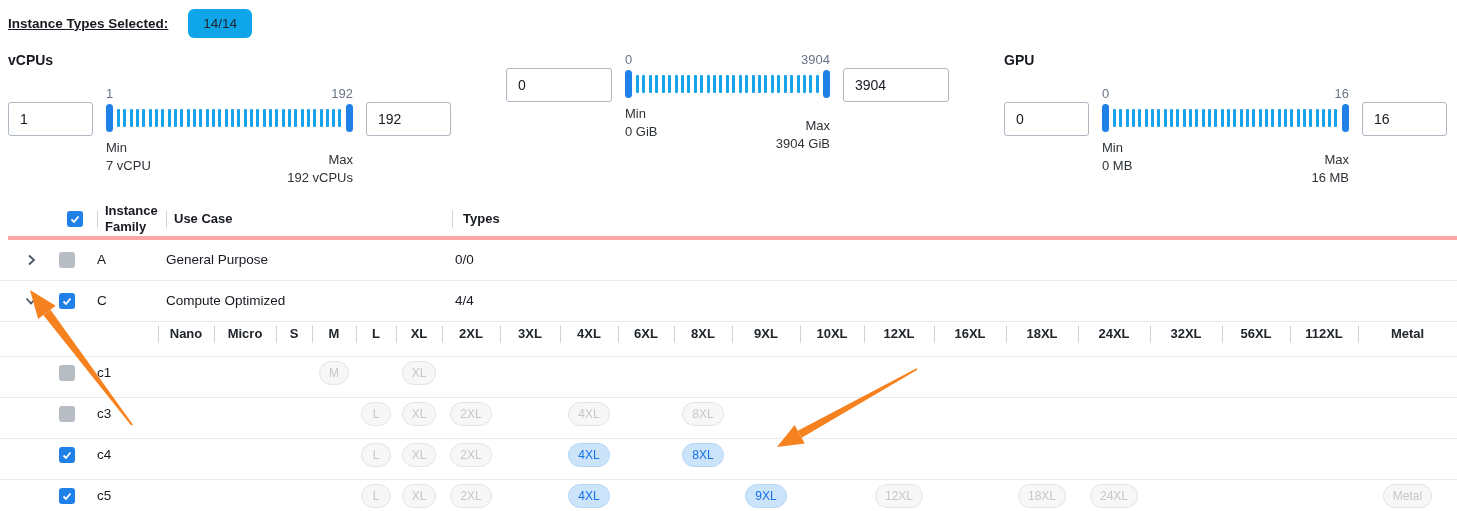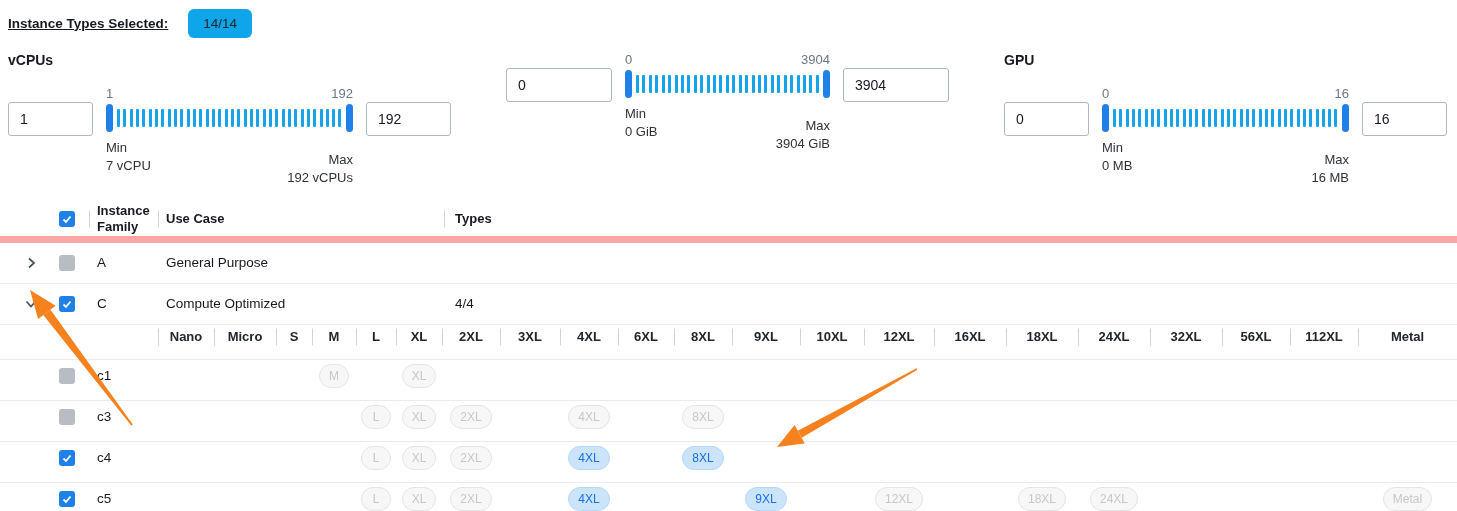--- a/index.html
+++ b/index.html
@@ -28,21 +28,21 @@
   .ticks { position:absolute; left:11px; right:11px; top:5px; bottom:5px;
     display:flex; justify-content:space-between; align-items:center; }
   .tick { width:3px; height:18px; background:#17a3ea; border-radius:1px; flex:none; }
   .captions { display:flex; justify-content:space-between; margin-top:7px; font-size:13px; color:#2e3338; }
   .cap div { line-height:18px; }
   .cap.right { text-align:right;margin-top:12px; }
 
   
   .itable { margin-top:16px; }
   .grid { display:grid; align-items:center; padding-left:16px; border-bottom:1px solid #e9ebee; }
-  .hrow  { grid-template-columns:29px 44px 69px 286px 1fr; min-height:36px; border-bottom:7px solid #fca5a5; }
+  .hrow  { grid-template-columns:29px 44px 69px 286px 1fr; min-height:36px; border-bottom:4px solid #fca5a5;margin-left:8px; }
   .trow  { grid-template-columns:29px 44px 69px 286px 1fr; min-height:41px; }
   .srow  { grid-template-columns:29px 44px 69px 56px 62px 36px 44px 40px 46px 58px 60px 58px 56px 58px 68px 64px 70px 72px 72px 72px 72px 68px 68px 1fr; min-height:41px; }
   .shrow { min-height:35px; }
   .cell { font-size:13.5px; color:#16191f; }
   .hcell { font-size:13px; font-weight:bold; line-height:1.25; position:relative; }
   .pad8 { padding-left:8px; } .pad11 { padding-left:11px; }
   .sep::before { content:''; position:absolute; left:0; top:50%; transform:translateY(-50%);
     width:1px; height:17px; background:#cfd4da; }
   .hcell.sep { padding-right:4px; }
   .ccb { display:flex; justify-content:center; }
@@ -280,20 +280,21 @@
     <div class="cell chev">
       <svg width="14" height="14" viewBox="0 0 14 14">
         <polyline points="5,2.5 10,7 5,11.5" stroke="#4a545e" stroke-width="1.8" fill="none"></polyline>
       </svg>
     </div>
     <div class="cell ccb">
         <span class="cb disabled"></span>
       </div>
     <div class="cell pad8">A</div>
     <div class="cell pad8">General Purpose</div>
+    <div class="cell pad11">0/0</div>
   </div>
 
   <div class="grid trow">
     <div class="cell chev">
       <svg width="14" height="14" viewBox="0 0 14 14">
         <polyline points="2.5,4.5 7,9.5 11.5,4.5" stroke="#4a545e" stroke-width="1.8" fill="none"></polyline>
       </svg>
     </div>
     <div class="cell ccb">
       <span class="cb checked">

